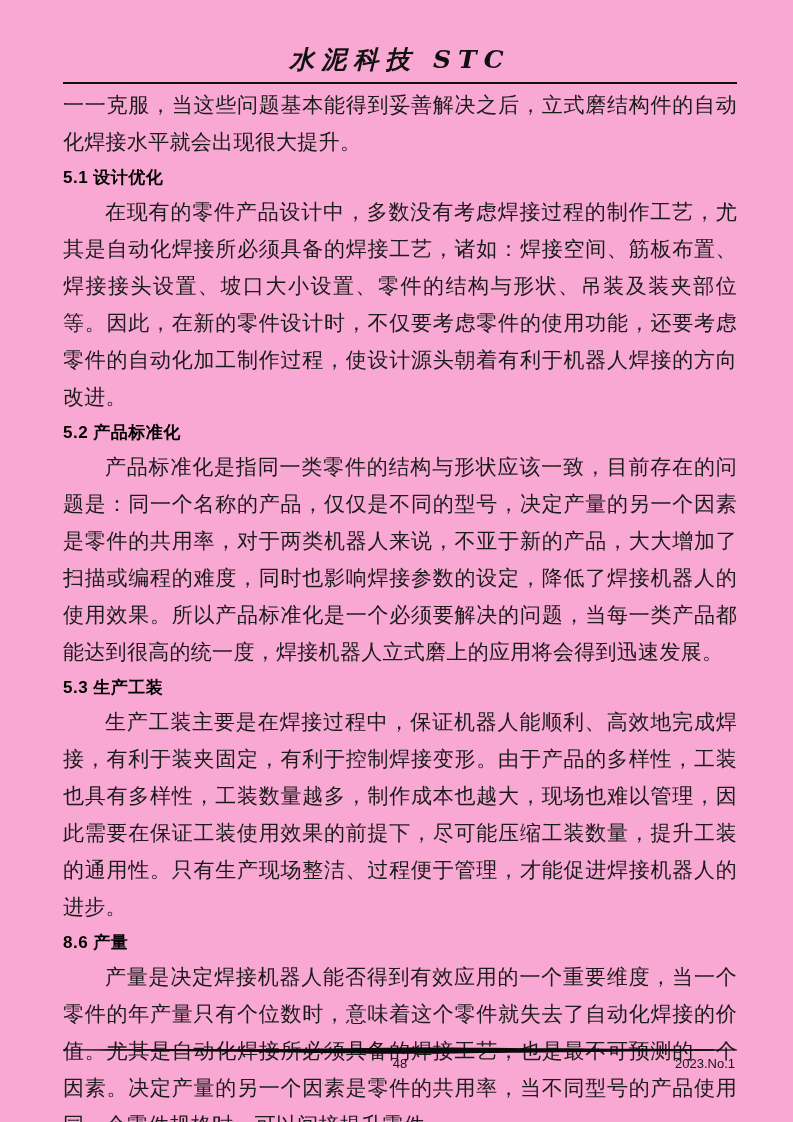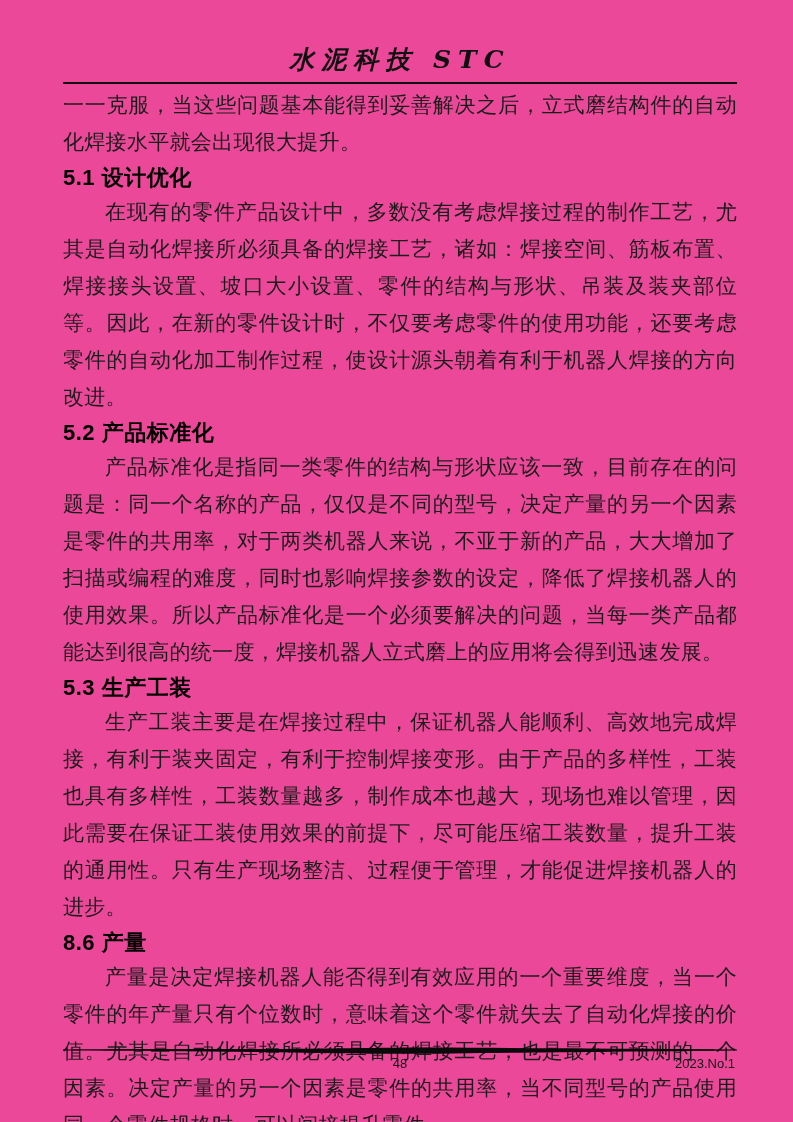--- a/index.html
+++ b/index.html
@@ -6,21 +6,21 @@
     margin: 0;
     padding: 0;
     background: #e9e9e9;
     font-family: "Liberation Serif", serif;
   }
   .page {
     position: relative;
     width: 793px;
     height: 1122px;
     margin: 0 auto;
-    background: #ec4899;
+    background: #f9a8d4;
     color: #1b1b1b;
     overflow: hidden;
     box-sizing: border-box;
   }
   
   .page-header {
     position: absolute;
     top: 0;
     left: 63px;
     width: 674px;
@@ -56,21 +56,21 @@
     text-align: justify;
     text-justify: inter-character;
     letter-spacing: 0.3px;
     color: #1b1b1b;
   }
   .body-para.indent { text-indent: 2em; }
   .section-heading {
     margin: 0;
     font-family: "Liberation Sans", sans-serif;
     font-weight: bold;
-    font-size: 22px;
+    font-size: 17px;
     line-height: 33px;
     color: #000;
     letter-spacing: 0.5px;
   }
   
   .page-footer {
     position: absolute;
     left: 63px;
     top: 1046px;
     width: 674px;

